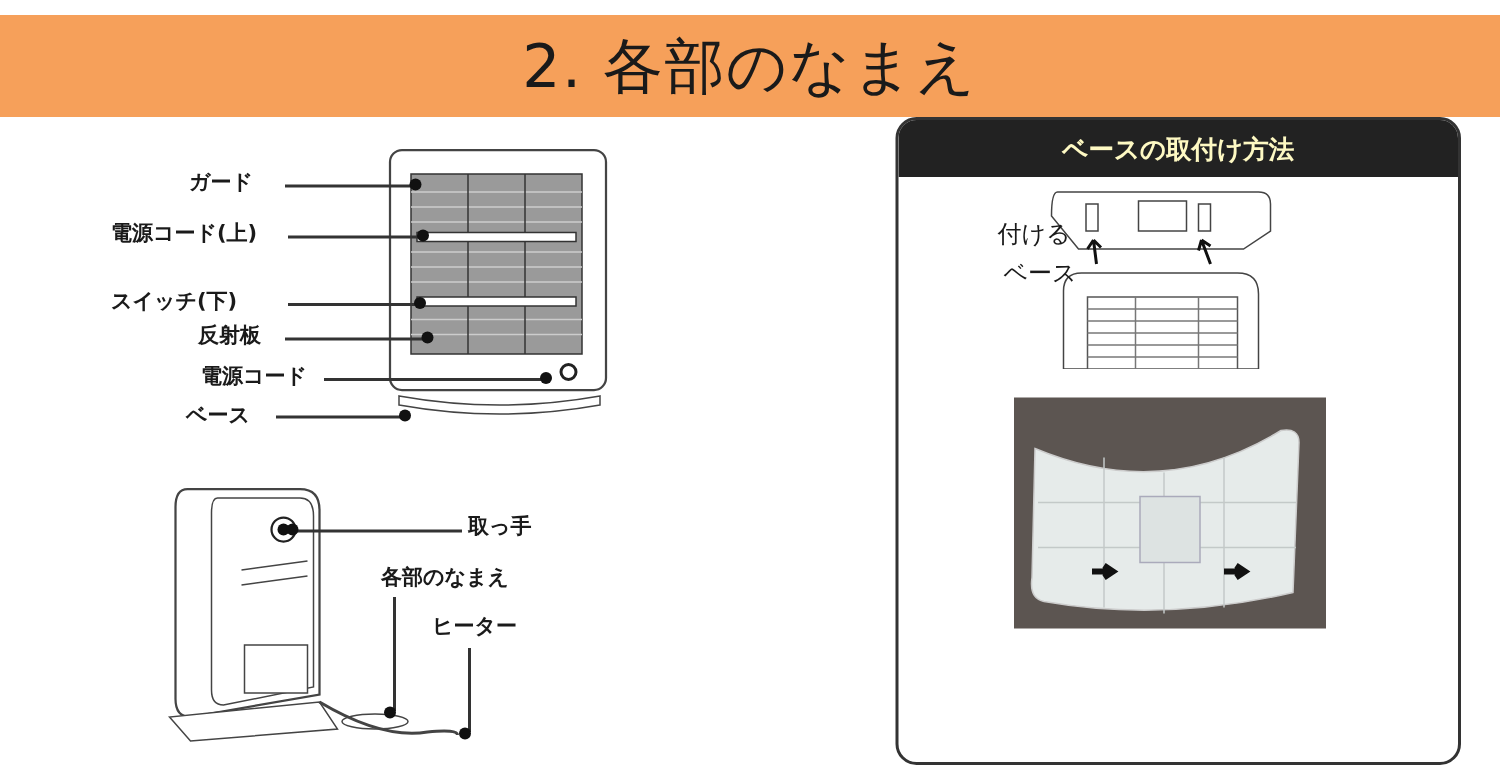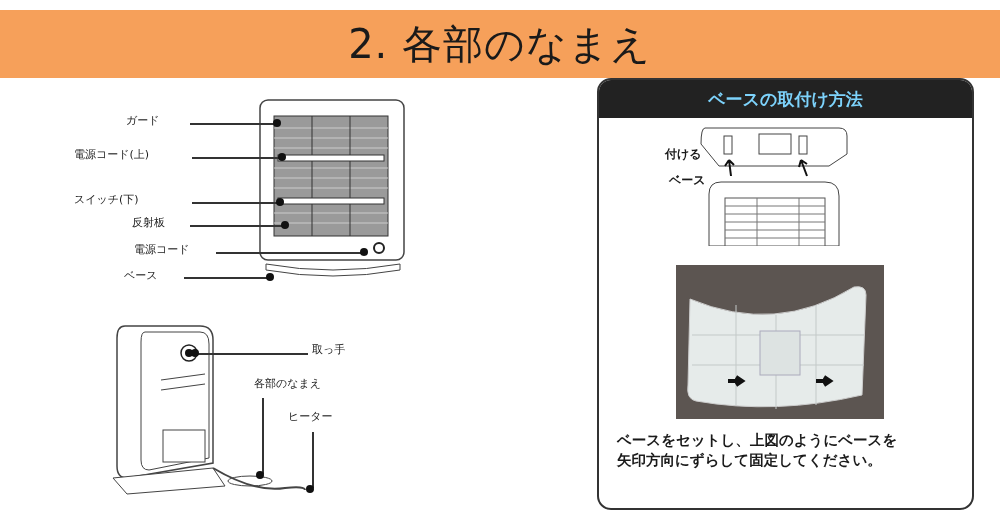--- a/index.html
+++ b/index.html
@@ -1,31 +1,31 @@
 <!DOCTYPE html>
 <html><head>
 <meta charset="utf-8">
 <style>
   html, body { margin:0; padding:0; background:#fff; }
   body { width:1000px; height:517px; position:relative; overflow:hidden;
          font-family:"DejaVu Sans", sans-serif; color:#1a1a1a; }
   .banner { position:absolute; left:0; top:10px; width:1000px; height:68px;
             background:#f6a05a; display:flex; align-items:center; justify-content:center; }
   .banner h1 { margin:0; font-size:40px; font-weight:normal; letter-spacing:1px; color:#1a1a1a; }
-  .label { position:absolute; font-size:11px; font-weight:normal; white-space:nowrap; }
+  .label { position:absolute; font-size:14px; font-weight:bold; white-space:nowrap; }
   .line { position:absolute; height:1.5px; background:#333; }
   .vline { position:absolute; width:1.5px; background:#333; }
   .dot { position:absolute; width:8px; height:8px; border-radius:50%; background:#111; }
   .panel { position:absolute; left:597px; top:78px; width:373px; height:428px;
            border:2px solid #333; border-radius:14px; overflow:hidden; background:#fff; }
-  .panel-head { background:#222; color:#7dd3fc; height:38px; display:flex; align-items:center;
+  .panel-head { background:#222; color:#fef9c3; height:38px; display:flex; align-items:center;
                 justify-content:center; font-size:17px; font-weight:bold; }
   .photo { position:absolute; left:77px; top:185px; width:208px; height:154px; background:#5c5551; }
   .caption { position:absolute; left:18px; top:350px; font-size:14.5px; font-weight:bold; line-height:20px; }
-  .small-label { position:absolute; font-size:12px; font-weight:bold; }
+  .small-label { position:absolute; font-size:16px; font-weight:normal; }
 </style>
 </head>
 <body>
 
 <div class="banner">
   <h1>2. 各部のなまえ</h1>
 </div>
 
 <div>
   <svg style="position:absolute;left:258px;top:98px" width="150" height="185">
@@ -127,17 +127,13 @@
           <line x1="100" y1="50" x2="100" y2="144"></line>
           <line x1="140" y1="40" x2="140" y2="140"></line>
           <line x1="16" y1="70" x2="188" y2="70"></line>
           <line x1="16" y1="100" x2="188" y2="100"></line>
         </g>
       <rect x="84" y="66" width="40" height="44" fill="#dde3e2" stroke="#aab"></rect>
       <path d="M52 116 L64 116 M60 112 L66 116 L60 120" stroke="#111" stroke-width="4" fill="none"></path>
       <path d="M140 116 L152 116 M148 112 L154 116 L148 120" stroke="#111" stroke-width="4" fill="none"></path>
     </svg>
   </div>
-  <div class="caption">
-    <div>ベースをセットし、上図のようにベースを</div>
-    <div>矢印方向にずらして固定してください。</div>
-  </div>
 </div>
 
 </body></html>

